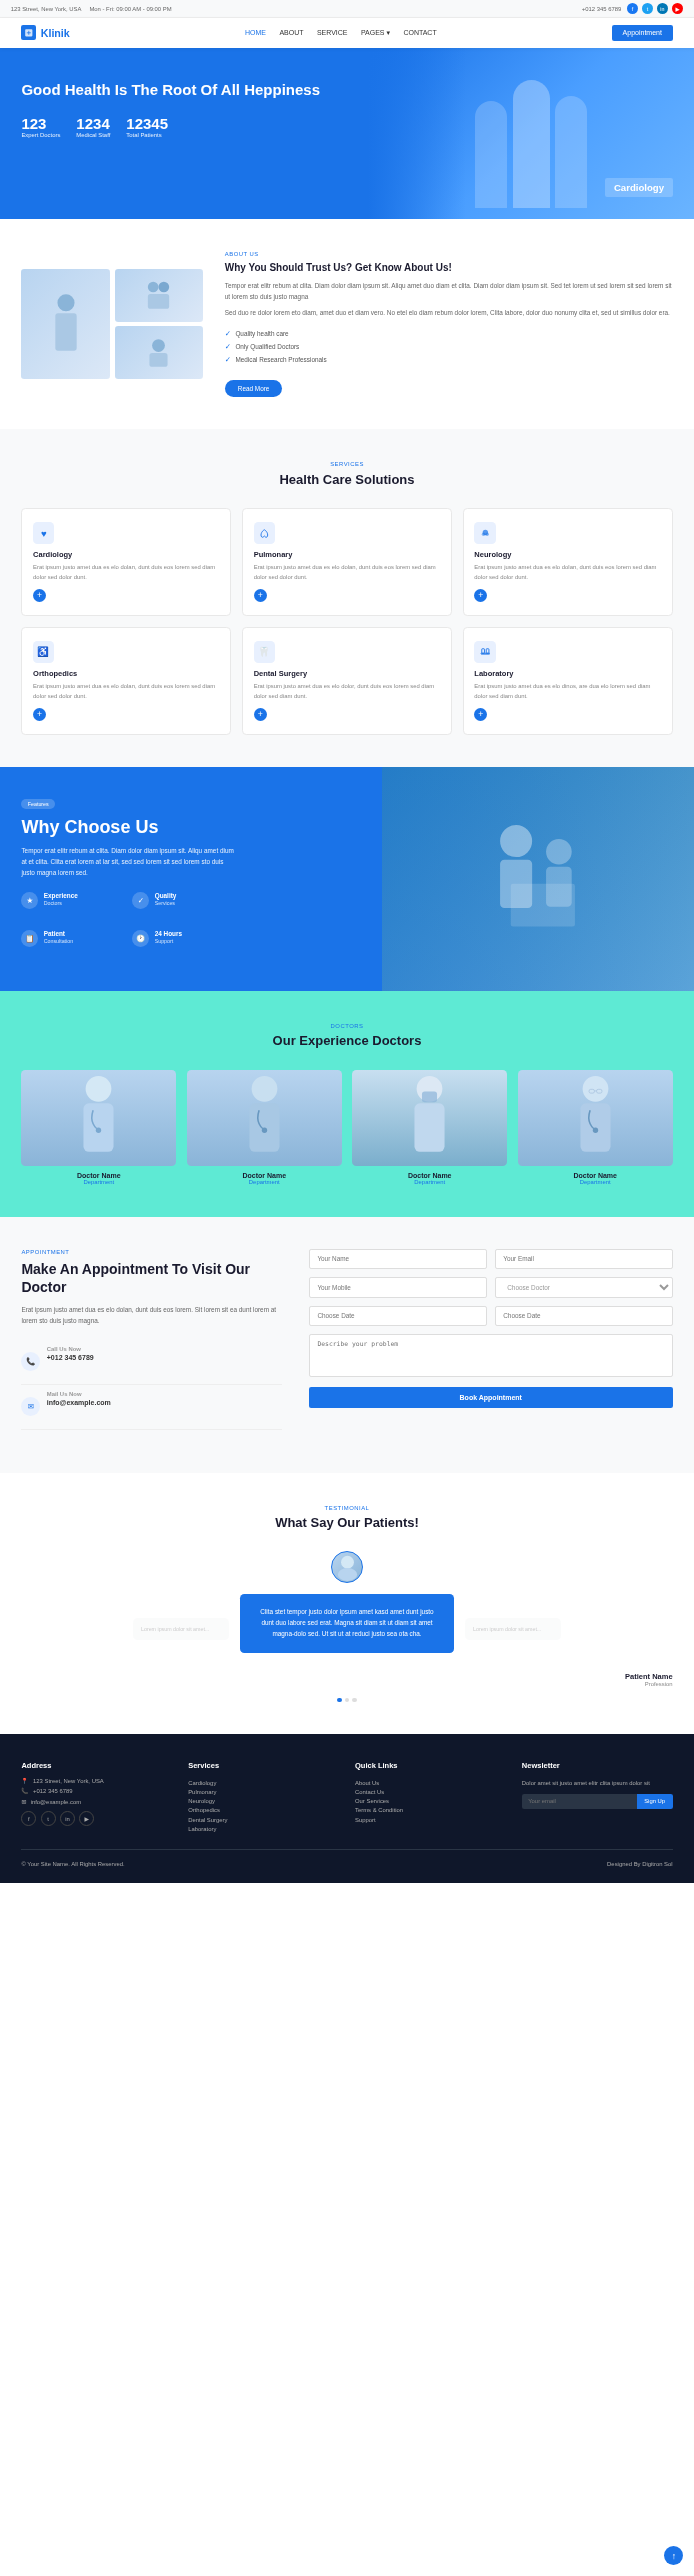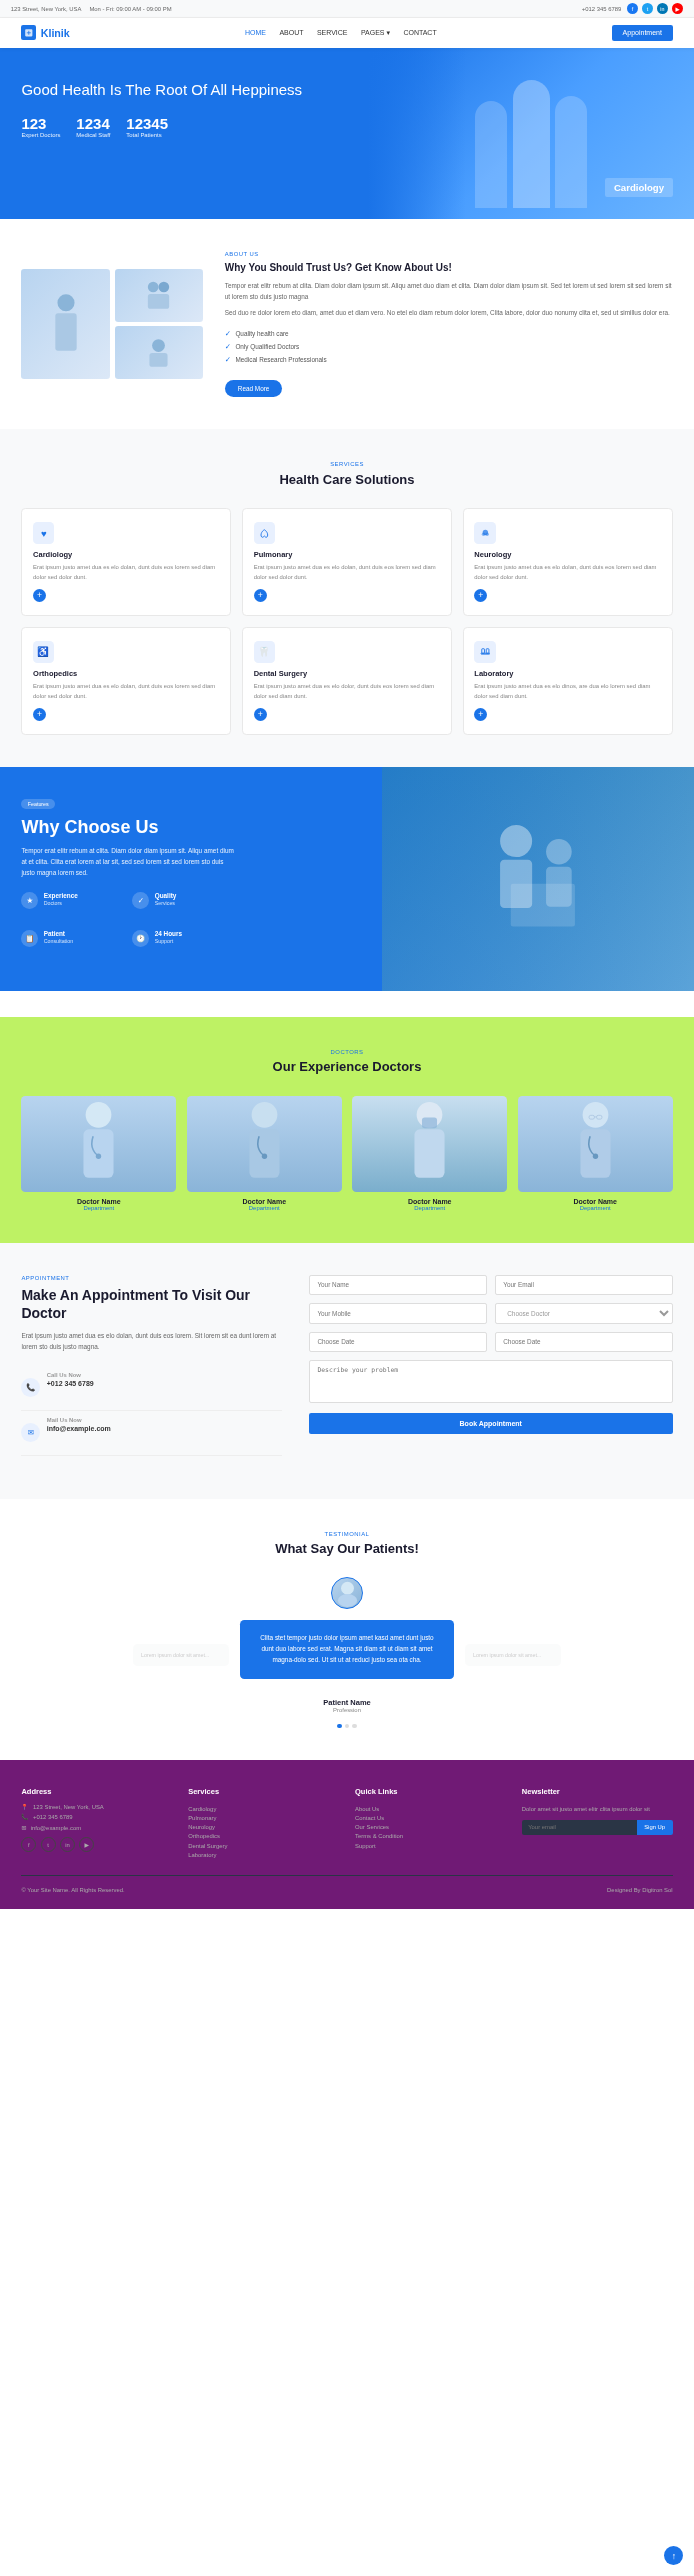--- a/index.html
+++ b/index.html
@@ -59,21 +59,21 @@
       position: relative;
       overflow: hidden;
     }
     .hero-content {
       padding: 32px 21.4px;
       color: #fff;
       flex: 1;
       max-width: 55%;
       z-index: 2;
     }
-    .hero-content h1 { font-size: 15px; font-weight: 400; line-height: 1.3; margin-bottom: 16px; }
+    .hero-content h1 { font-size: 15px; font-weight: 700; line-height: 1.3; margin-bottom: 16px; }
     .hero-stats { display: flex; gap: 16px; }
     .hero-stat h3 { font-size: 15px; font-weight: bold; }
     .hero-stat p { font-size: 5.9px; opacity: 0.9; }
     .hero-image {
       flex: 1;
       background: linear-gradient(135deg, #1a73e8 0%, #4a9eff 50%, #6ab4ff 100%);
       position: relative;
       overflow: hidden;
     }
     .hero-image-overlay {
@@ -187,23 +187,22 @@
     }
     .why-image-inner {
       width: 100%; height: 100%;
       background: linear-gradient(to left, rgba(26,115,232,0), rgba(26,115,232,0.3));
       display: flex; align-items: center; justify-content: center;
     }
 
     
     .doctors-section {
       padding: 32px 21.4px;
-      background: #bef264;
+      background: #5eead4;
       text-align: center;
-      margin-top: 26px;
     }
     .doctors-grid {
       display: grid; grid-template-columns: repeat(4, 1fr); gap: 10.7px;
     }
     .doctor-card {
       text-align: center; cursor: pointer;
     }
     .doctor-photo {
       width: 100%; height: 96px; border-radius: 4.3px;
       background: linear-gradient(135deg, #c5dff7, #e8f2fd);
@@ -280,21 +279,21 @@
     .dot { width: 4.3px; height: 4.3px; border-radius: 50%; background: #ddd; cursor: pointer; }
     .dot.active { background: #1a73e8; }
     .side-card {
       flex: 0 0 96px; background: #f8f9fa; padding: 8px;
       border-radius: 4.3px; text-align: left; font-size: 5.9px; color: #888;
       opacity: 0.6;
     }
 
     
     .footer {
-      background: #701a75;
+      background: #0f172a;
       color: #aaa;
       padding: 27px 21.4px 16px;
     }
     .footer-grid {
       display: grid; grid-template-columns: 1fr 1fr 1fr 1fr; gap: 16px; margin-bottom: 16px;
     }
     .footer-col h4 { color: #fff; font-size: 7.5px; font-weight: 700; margin-bottom: 8px; }
     .footer-col p { font-size: 5.9px; line-height: 1.8; }
     .footer-col ul { list-style: none; }
     .footer-col ul li { font-size: 5.9px; padding: 1.6px 0; cursor: pointer; }
@@ -681,21 +680,21 @@
     <div class="side-card">
       <p style="font-size:5.3px;color:#aaa;">Lorem ipsum dolor sit amet...</p>
     </div>
     <div class="testimonial-card">
       <p>Clita stet tempor justo dolor ipsum amet kasd amet dunt justo dunt duo labore sed erat. Magna sit diam sit ut diam sit amet magna-dolo sed. Ut sit ut at reduci justo sea ota cha.</p>
     </div>
     <div class="side-card">
       <p style="font-size:5.3px;color:#aaa;">Lorem ipsum dolor sit amet...</p>
     </div>
   </div>
-  <div style="margin-top:8px;">
+  <div style="margin-top:8px;text-align:right;">
     <div class="testimonial-name">Patient Name</div>
     <div class="testimonial-title-sub">Profession</div>
   </div>
   <div class="testimonial-dots">
     <div class="dot active"></div>
     <div class="dot"></div>
     <div class="dot"></div>
   </div>
 </section>
 

